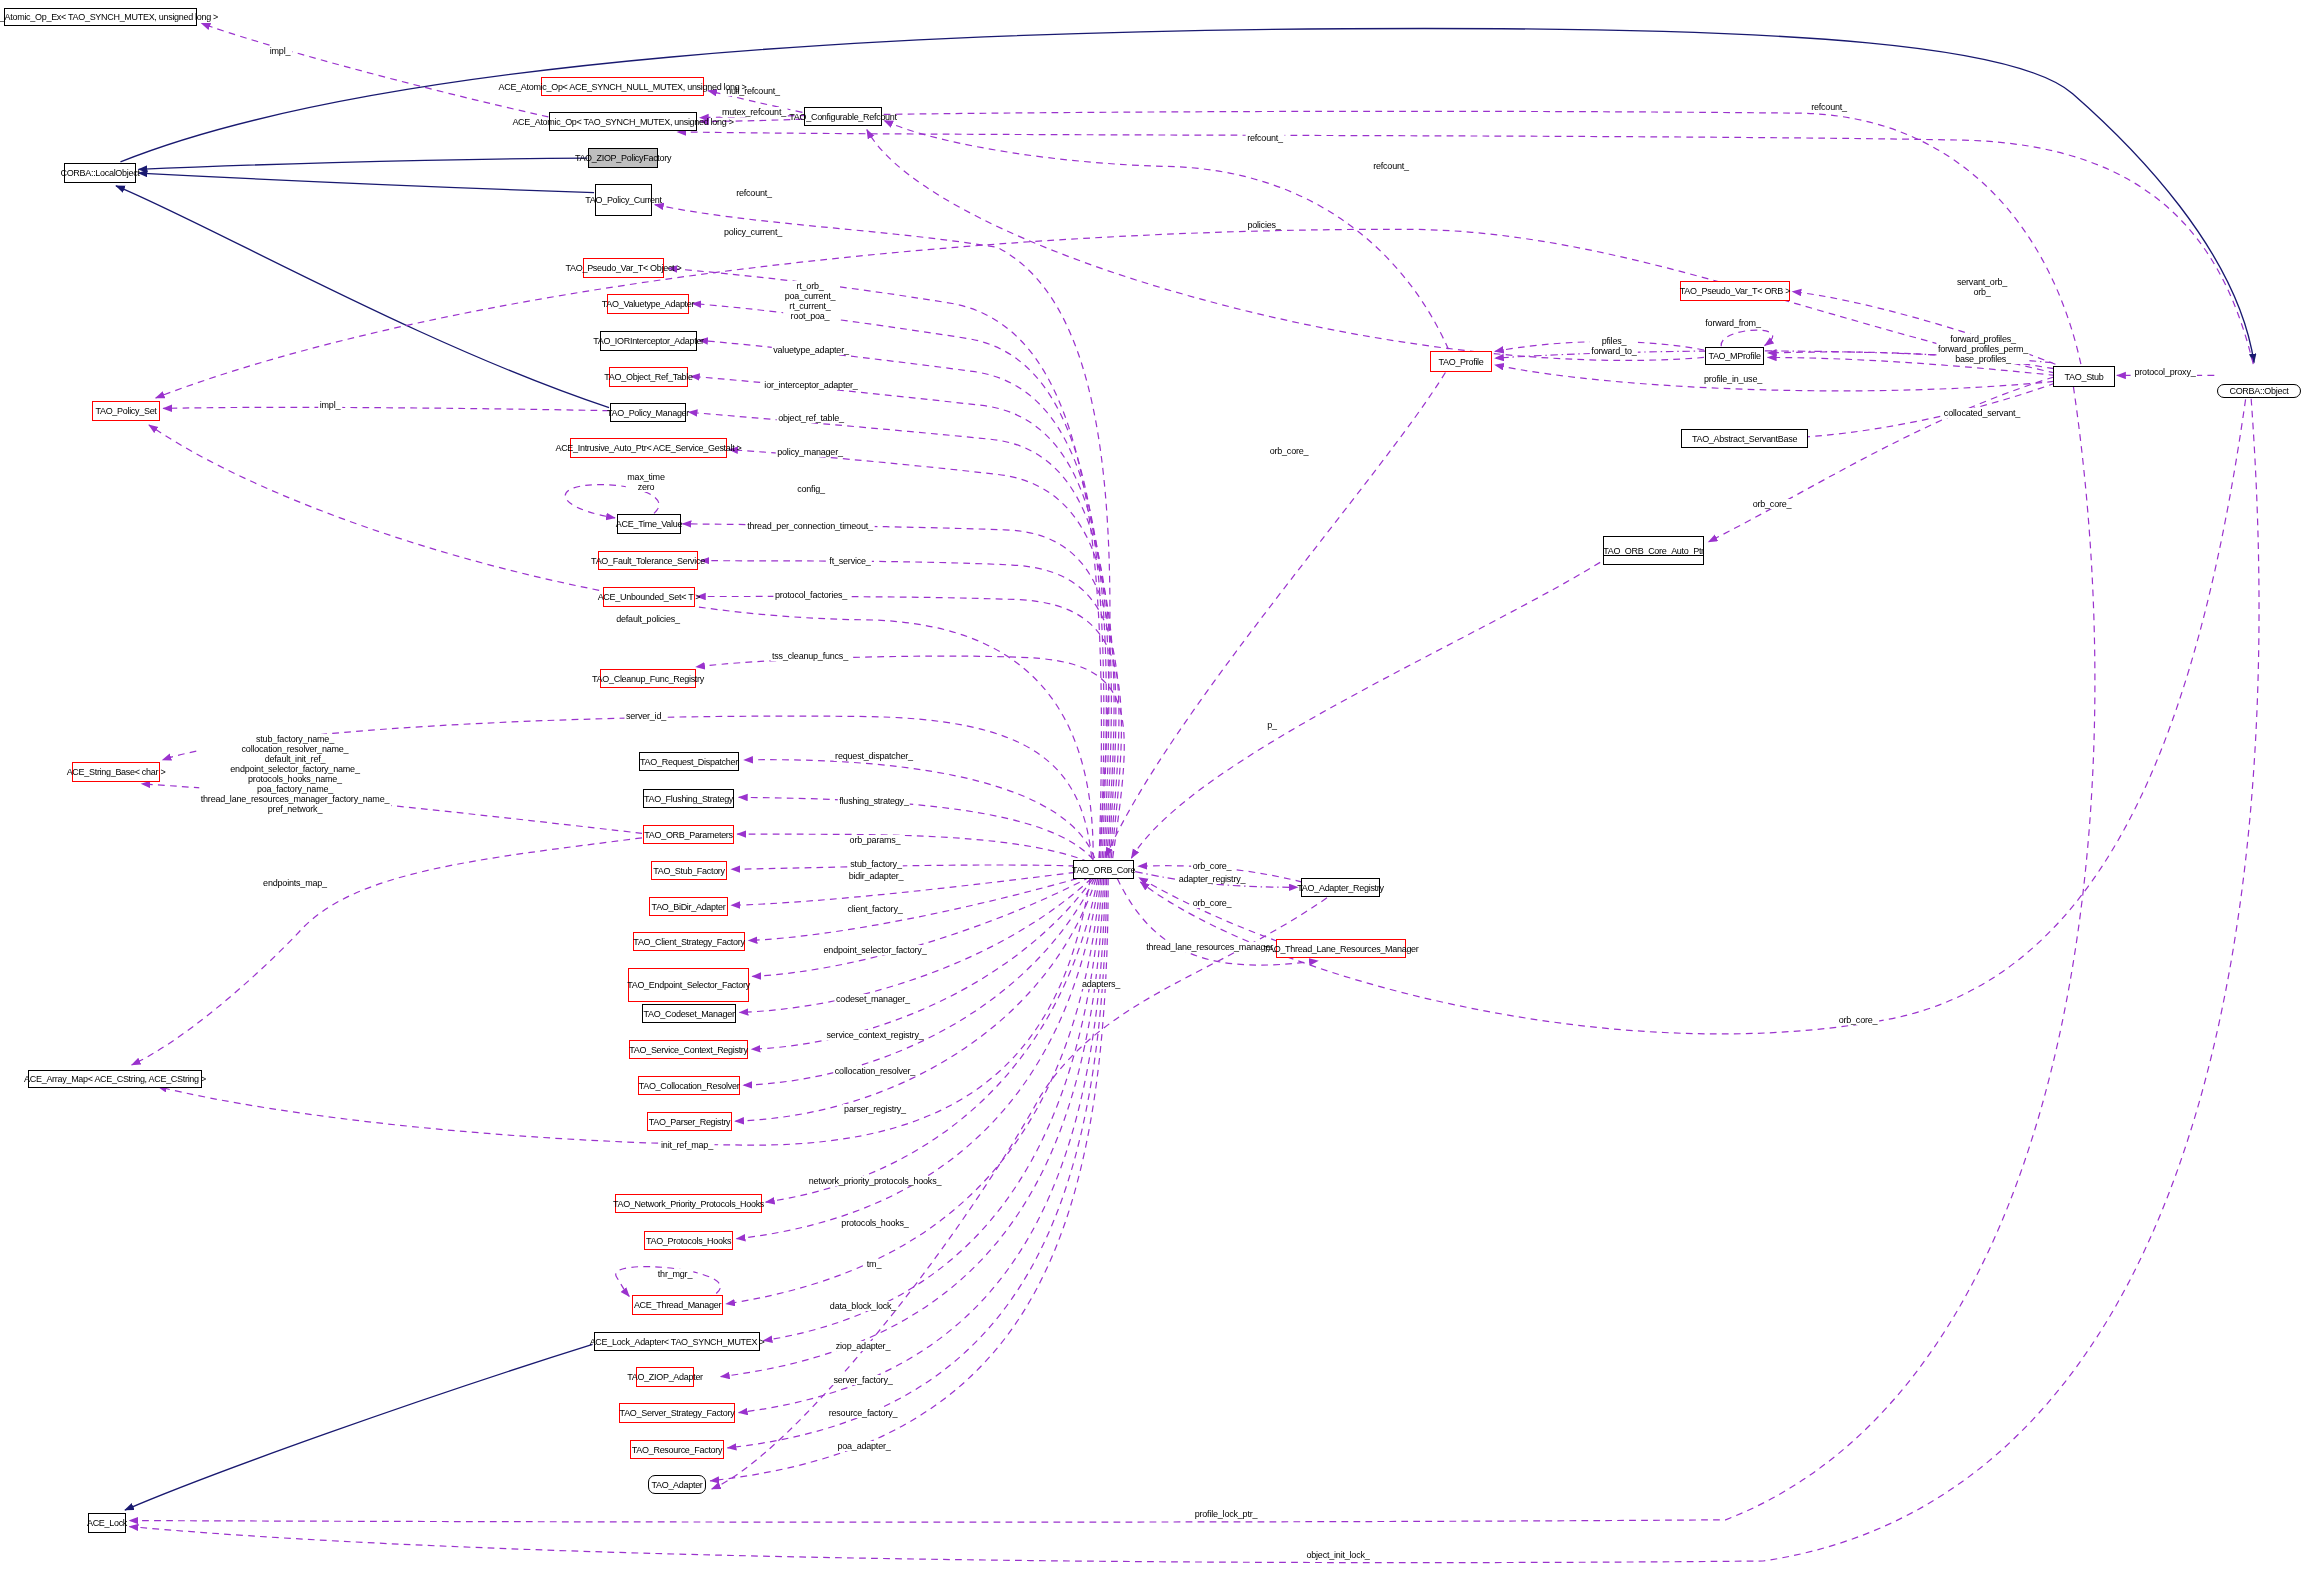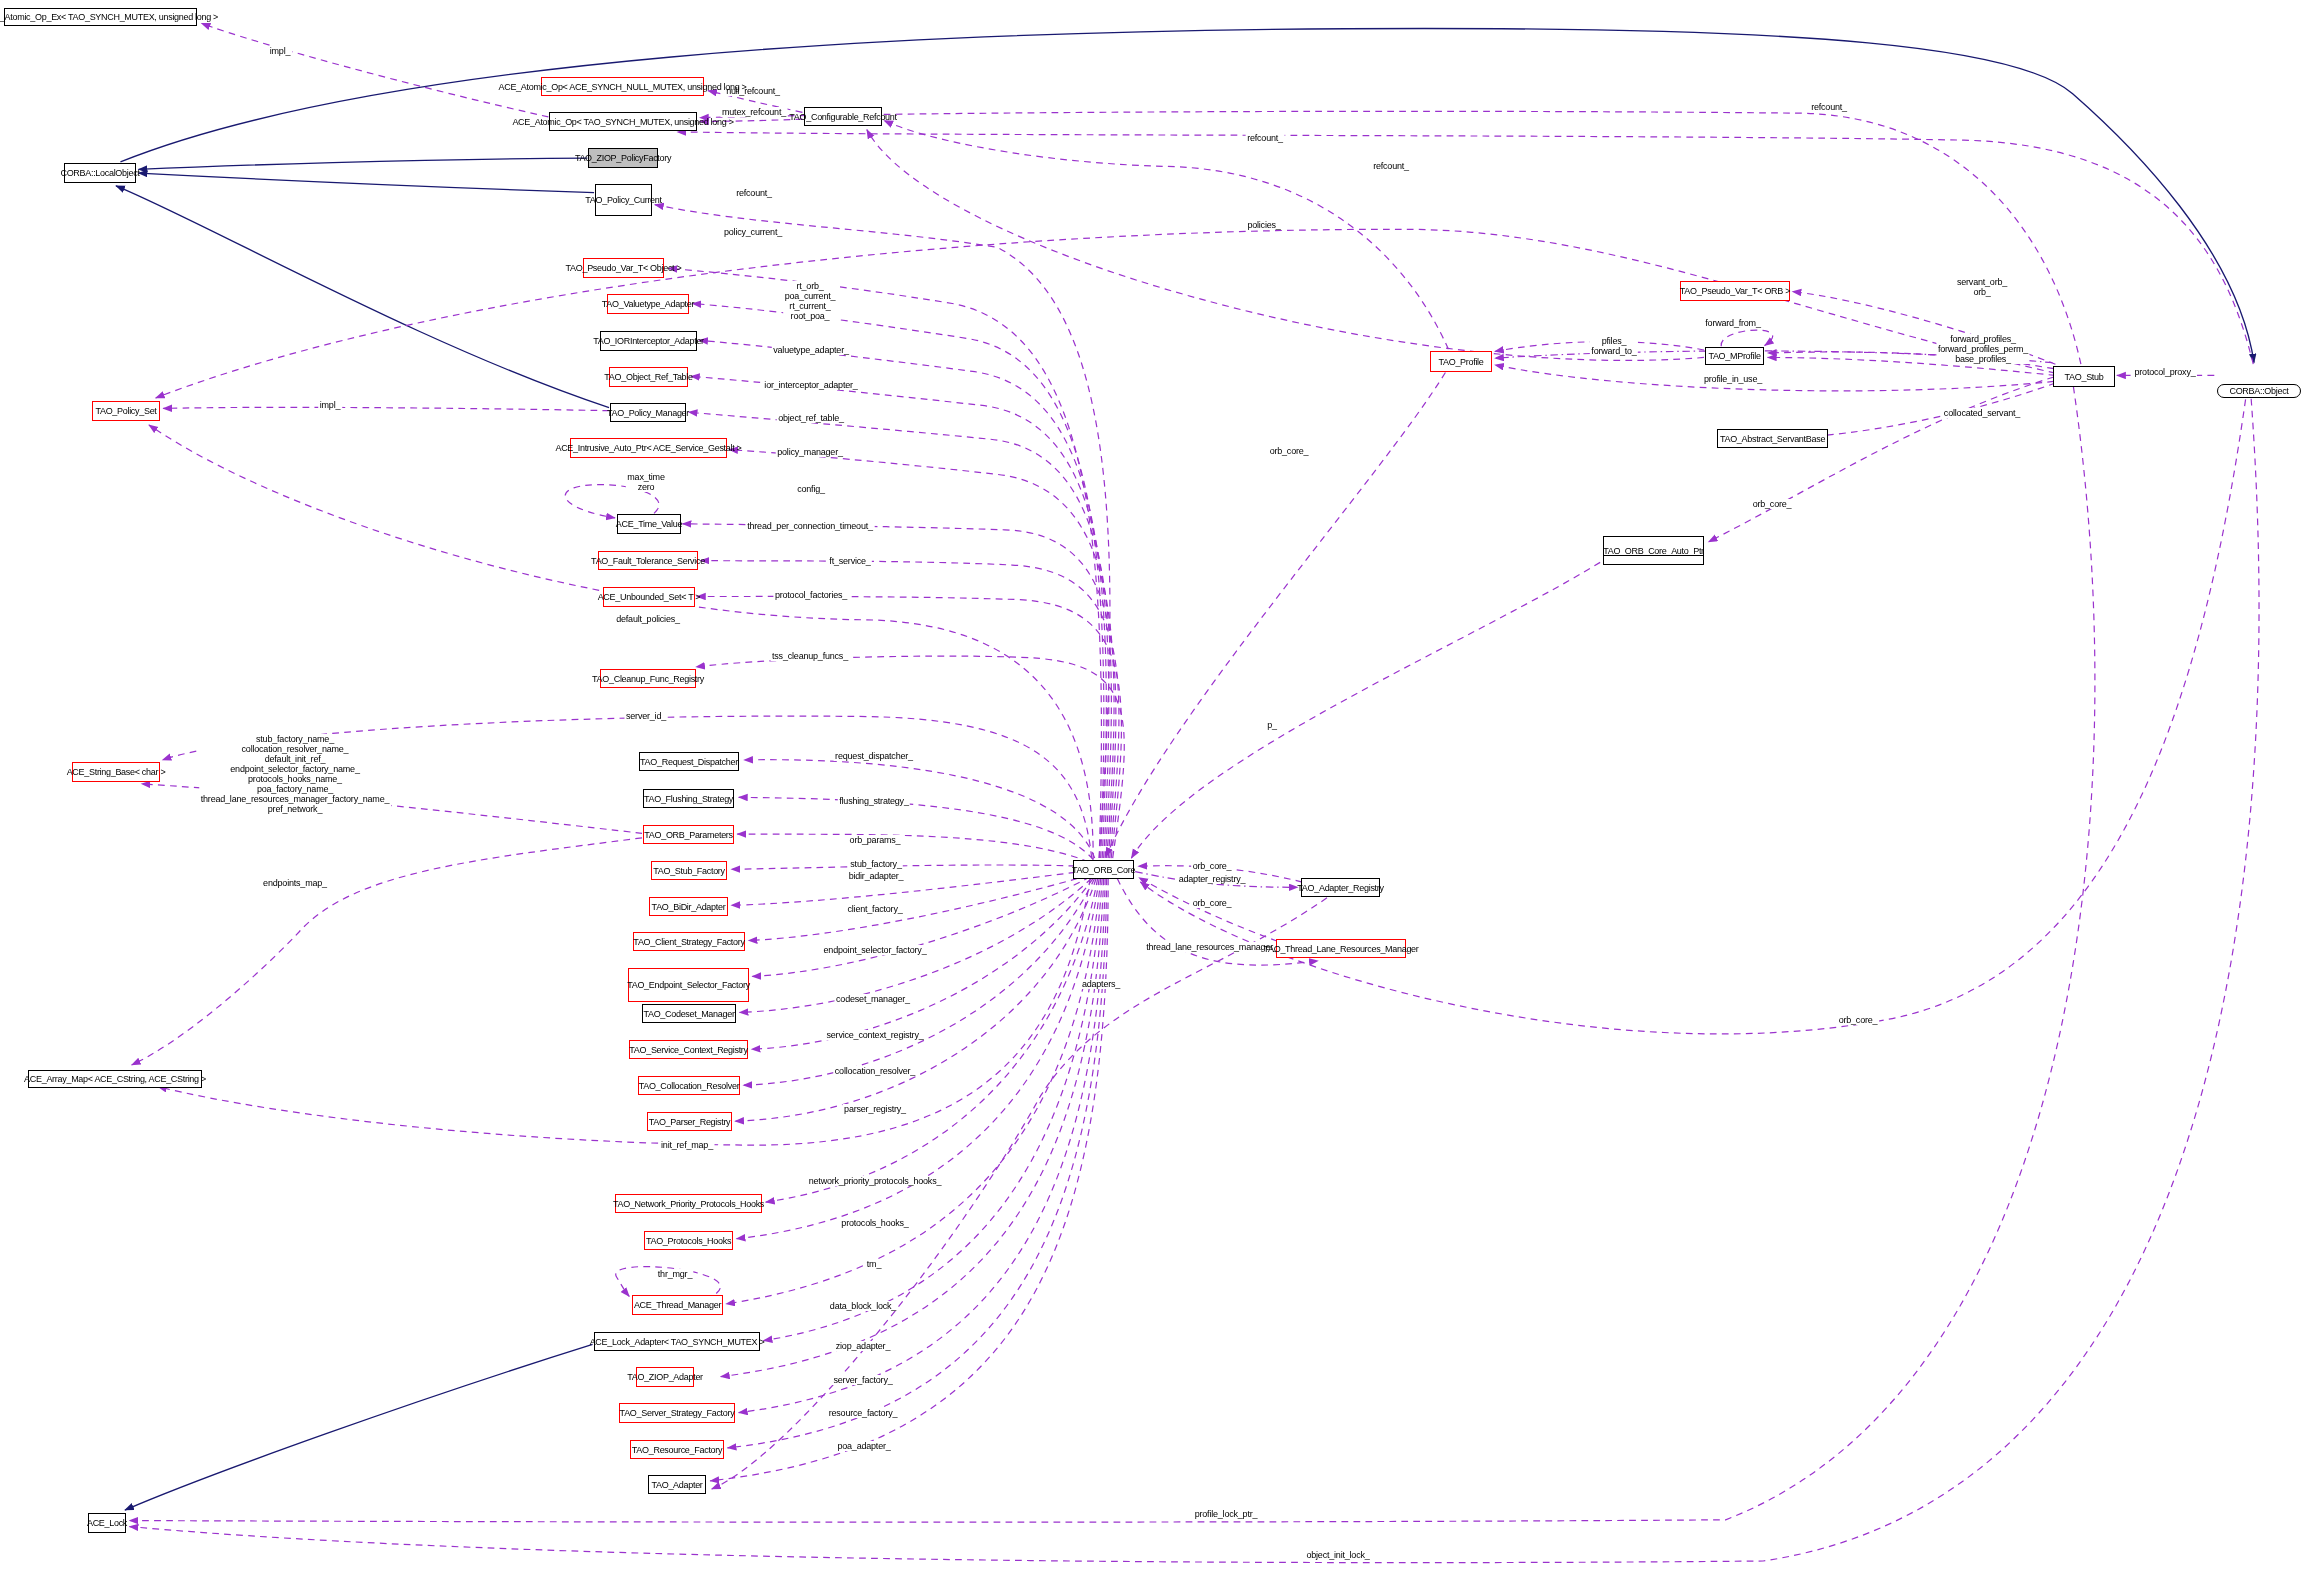--- a/index.html
+++ b/index.html
@@ -144,30 +144,30 @@
       <div class="node red" style="left: 629px; top: 1040px; width: 119px; height: 19px;">TAO_Service_Context_Registry</div>
       <div class="node red" style="left: 638px; top: 1076px; width: 102px; height: 19px;">TAO_Collocation_Resolver</div>
       <div class="node red" style="left: 647px; top: 1112px; width: 85px; height: 19px;">TAO_Parser_Registry</div>
       <div class="node red" style="left: 615px; top: 1194px; width: 147px; height: 19px;">TAO_Network_Priority_Protocols_Hooks</div>
       <div class="node red" style="left: 644px; top: 1231px; width: 89px; height: 19px;">TAO_Protocols_Hooks</div>
       <div class="node red" style="left: 632px; top: 1295px; width: 91px; height: 19.5px;">ACE_Thread_Manager</div>
       <div class="node " style="left: 594px; top: 1332px; width: 166px; height: 19px;">ACE_Lock_Adapter&lt; TAO_SYNCH_MUTEX &gt;</div>
       <div class="node red" style="left: 636px; top: 1367px; width: 58px; height: 19.5px;">TAO_ZIOP_Adapter</div>
       <div class="node red" style="left: 619px; top: 1403px; width: 116px; height: 19.5px;">TAO_Server_Strategy_Factory</div>
       <div class="node red" style="left: 630px; top: 1440px; width: 94px; height: 19px;">TAO_Resource_Factory</div>
-      <div class="node " style="left: 648px; top: 1475px; width: 58px; height: 19px;">TAO_Adapter</div>
+      <div class="node " style="left: 648px; top: 1475px; width: 58px; height: 19px; border-radius: 7px;">TAO_Adapter</div>
       <div class="node " style="left: 88px; top: 1513px; width: 38px; height: 19.5px;">ACE_Lock</div>
       <div class="node " style="left: 28px; top: 1070px; width: 174px; height: 18px;">ACE_Array_Map&lt; ACE_CString, ACE_CString &gt;</div>
       <div class="node " style="left: 1073px; top: 860px; width: 61px; height: 19px;">TAO_ORB_Core</div>
       <div class="node " style="left: 1301px; top: 878px; width: 79px; height: 19px;">TAO_Adapter_Registry</div>
       <div class="node red" style="left: 1276px; top: 939px; width: 130px; height: 19px;">TAO_Thread_Lane_Resources_Manager</div>
       <div class="node red" style="left: 1430px; top: 351px; width: 62px; height: 21px;">TAO_Profile</div>
       <div class="node red" style="left: 1680px; top: 281px; width: 110px; height: 19.5px;">TAO_Pseudo_Var_T&lt; ORB &gt;</div>
       <div class="node " style="left: 1705px; top: 347px; width: 59px; height: 18px;">TAO_MProfile</div>
-      <div class="node " style="left: 1681px; top: 429px; width: 111px; height: 19px; margin-left: 36px;">TAO_Abstract_ServantBase</div>
+      <div class="node " style="left: 1681px; top: 429px; width: 127px; height: 19px;">TAO_Abstract_ServantBase</div>
       <div class="node " style="left: 1603px; top: 536px; width: 101px; height: 29px; text-decoration: underline;">TAO_ORB_Core_Auto_Ptr</div>
       <div class="node " style="left: 2053px; top: 366px; width: 62px; height: 21px;">TAO_Stub</div>
       <div class="node " style="left: 2217px; top: 384px; width: 84px; height: 14px; border-radius: 8px;">CORBA::Object</div>
     </div>
   <div id="labels-layer">
       <div class="edge-label" style="left: 280px; top: 51px;">impl_</div>
       <div class="edge-label" style="left: 753px; top: 91px;">null_refcount_</div>
       <div class="edge-label" style="left: 754px; top: 112px;">mutex_refcount_</div>
       <div class="edge-label" style="left: 1829px; top: 107px;">refcount_</div>
       <div class="edge-label" style="left: 1265px; top: 138px;">refcount_</div>

